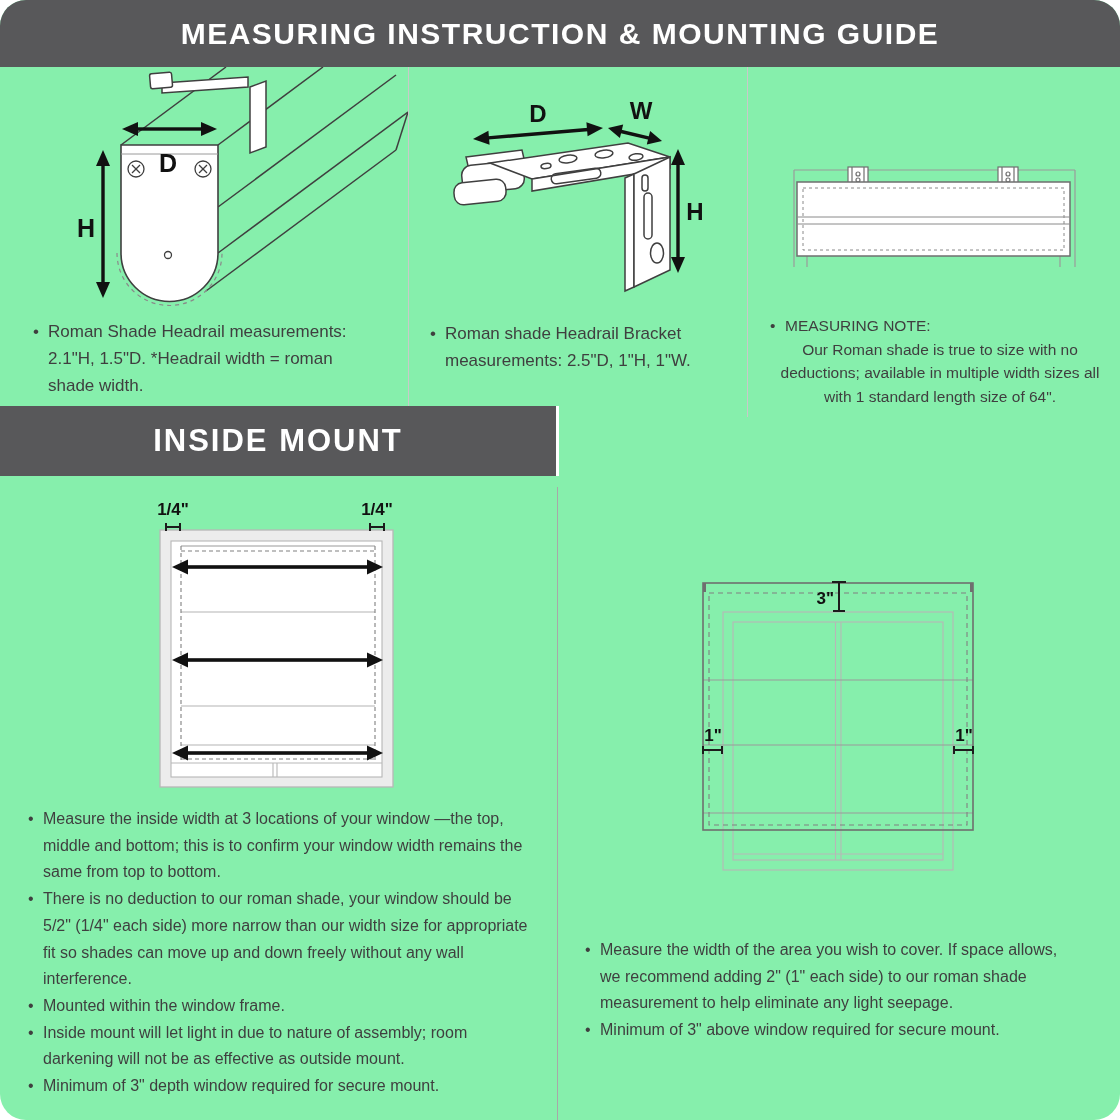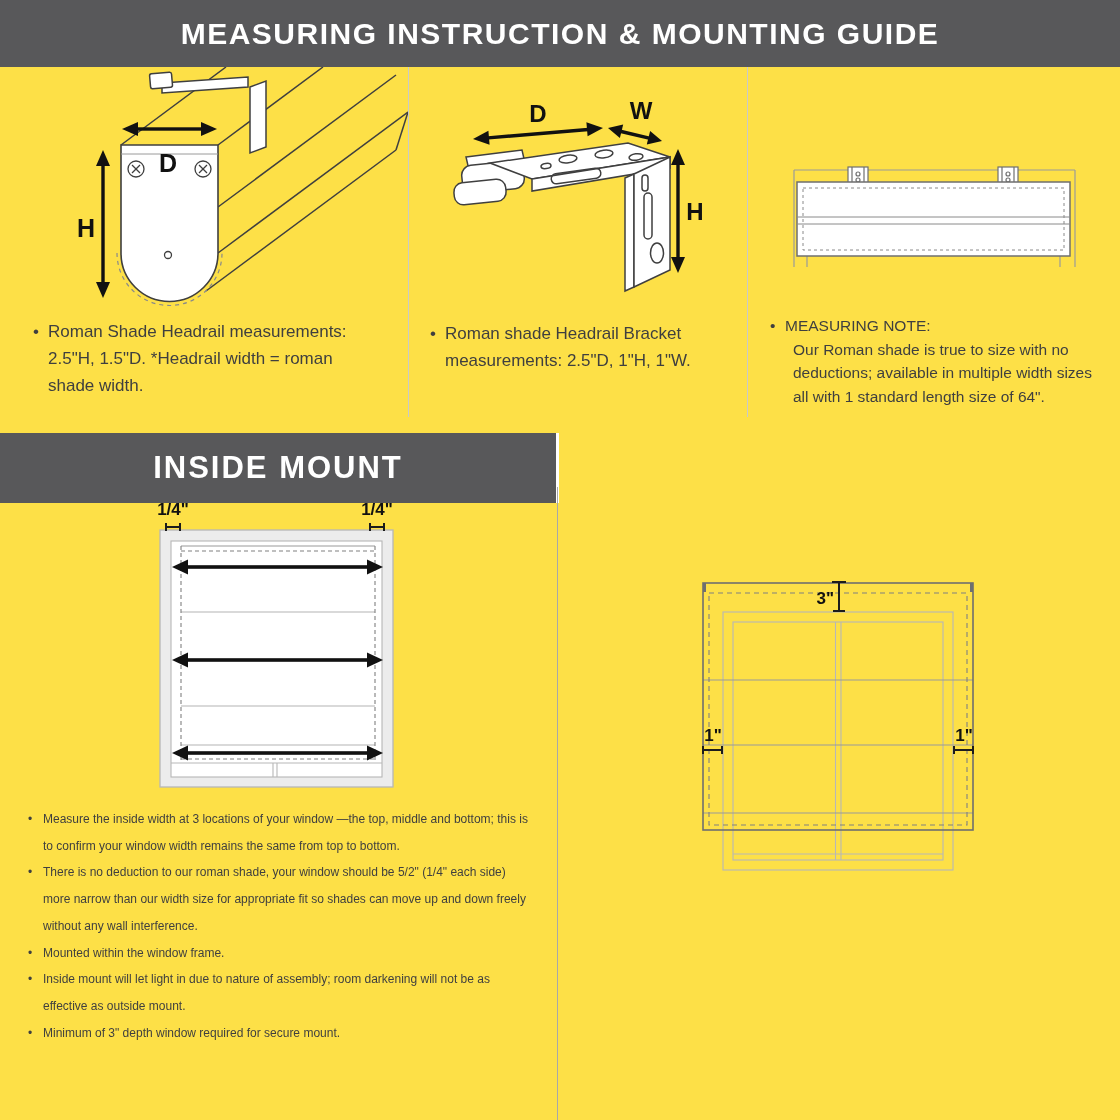--- a/index.html
+++ b/index.html
@@ -1,30 +1,30 @@
 <!DOCTYPE html>
 <html><head>
 <meta charset="utf-8">
 <style>
   html,body{margin:0;padding:0;background:#fff;}
-  .page{position:relative;width:1120px;height:1120px;background:#fde047;overflow:hidden;
-        font-family:"Liberation Sans","DejaVu Sans",sans-serif;color:#3f3f3f;}
+  .page{position:relative;width:1120px;height:1120px;background:#86efac;overflow:hidden;
+        font-family:"Liberation Sans","DejaVu Sans",sans-serif;color:#3f3f3f;border-radius:26px;}
   .band{position:absolute;left:0;width:1120px;background:#58585a;display:flex;
         align-items:center;justify-content:center;}
   .band-title{color:#fff;font-weight:bold;font-size:30px;letter-spacing:1.5px;}
-  .mount-band{position:absolute;left:0;top:433px;width:1120px;height:70px;display:flex;}
+  .mount-band{position:absolute;left:0;top:406px;width:1120px;height:70px;display:flex;}
   .mount-half{background:#58585a;display:flex;align-items:center;justify-content:center;}
   .mount-title{color:#fff;font-weight:bold;font-size:31px;letter-spacing:2px;}
   .vdiv{position:absolute;background:#c9c9c9;width:1px;}
   .whitesep{width:3px;background:#fff;}
   .abs{position:absolute;}
   .note-text{font-size:17px;line-height:27px;}
   .bullet{position:relative;padding-left:15px;}
   .bullet::before{content:"\2022";position:absolute;left:0;top:0;}
-  .blist{font-size:12px;line-height:26.7px;}
+  .blist{font-size:16px;line-height:26.7px;}
   .blist .bullet{margin:0;}
   svg text{font-family:"Liberation Sans","DejaVu Sans",sans-serif;}
   .dimlabel{font-weight:bold;fill:#111;}
 </style>
 </head>
 <body>
 
 <div class="page">
 
   <div class="band" style="top:0;height:67px;">
@@ -72,21 +72,21 @@
 
     <g fill="#111" stroke="none">
       <polygon points="103,83 96,99 110,99"></polygon>
         <polygon points="103,231 96,215 110,215"></polygon>
       <rect x="101.3" y="96" width="3.4" height="122"></rect>
     </g>
     <text x="168" y="105" font-size="25" text-anchor="middle" class="dimlabel">D</text>
     <text x="86" y="170" font-size="25" text-anchor="middle" class="dimlabel">H</text>
   </svg>
   <div class="abs note-text" style="left:33px;top:318px;width:330px;">
-    <div class="bullet">Roman Shade Headrail measurements: 2.5"H, 1.5"D. *Headrail width = roman shade width.</div>
+    <div class="bullet">Roman Shade Headrail measurements: 2.1"H, 1.5"D. *Headrail width = roman shade width.</div>
   </div>
 
   <svg class="abs" style="left:408px;top:67px;" width="339" height="263" viewBox="0 0 339 263">
     <g stroke="#3f3f3f" stroke-width="1.5" fill="#fff">
 
       <polygon points="58,90 114,83 117,96 61,103"></polygon>
       <rect x="54" y="96" width="62" height="28" rx="10" transform="rotate(-6 85 110)"></rect>
       <rect x="46" y="114" width="52" height="22" rx="9" transform="rotate(-6 72 125)"></rect>
 
       <polygon points="82,96 220,76 262,90 124,112"></polygon>
@@ -156,21 +156,21 @@
         <circle cx="258" cy="20" r="2" fill="none"></circle>
     </g>
 
     <rect x="47" y="22" width="273" height="74" fill="#fff" stroke="#6f6f6f" stroke-width="1.5"></rect>
     <rect x="53" y="28" width="261" height="62" fill="none" stroke="#8a8a8a" stroke-width="1" stroke-dasharray="3,3"></rect>
     <line x1="47" y1="57" x2="320" y2="57" stroke="#8a8a8a" stroke-width="1"></line>
     <line x1="47" y1="64" x2="320" y2="64" stroke="#8a8a8a" stroke-width="1"></line>
   </svg>
   <div class="abs" style="left:770px;top:314px;width:340px;font-size:15.5px;line-height:23.5px;">
     <div class="bullet">MEASURING NOTE:</div>
-    <div style="margin-left:23px;">Our Roman shade is true to size with no deductions; available in multiple width sizes all with 1 standard length size of 64".</div>
+    <div style="margin-left:0;text-align:center;">Our Roman shade is true to size with no deductions; available in multiple width sizes all with 1 standard length size of 64".</div>
   </div>
 
   <div class="mount-band">
     <div class="mount-half" style="width:556px;">
       <div class="mount-title">INSIDE MOUNT</div>
     </div>
     <div class="whitesep"></div>
   </div>
 
   <div class="vdiv" style="left:557px;top:487px;height:633px;background:#a8a8a8;"></div>
@@ -267,14 +267,18 @@
         <line x1="13" y1="172" x2="32" y2="172"></line>
         <line x1="32" y1="168" x2="32" y2="176"></line>
       <line x1="264" y1="168" x2="264" y2="176"></line>
         <line x1="264" y1="172" x2="283" y2="172"></line>
         <line x1="283" y1="168" x2="283" y2="176"></line>
     </g>
     <text x="23" y="163" font-size="17" text-anchor="middle" class="dimlabel">1"</text>
     <text x="274" y="163" font-size="17" text-anchor="middle" class="dimlabel">1"</text>
   </svg>
 
+  <div class="abs blist" style="left:585px;top:937px;width:480px;">
+    <div class="bullet">Measure the width of the area you wish to cover. If space allows, we recommend adding 2" (1" each side) to our roman shade measurement to help eliminate any light seepage.</div>
+    <div class="bullet">Minimum of 3" above window required for secure mount.</div>
+  </div>
 
 </div>
 
 </body></html>

